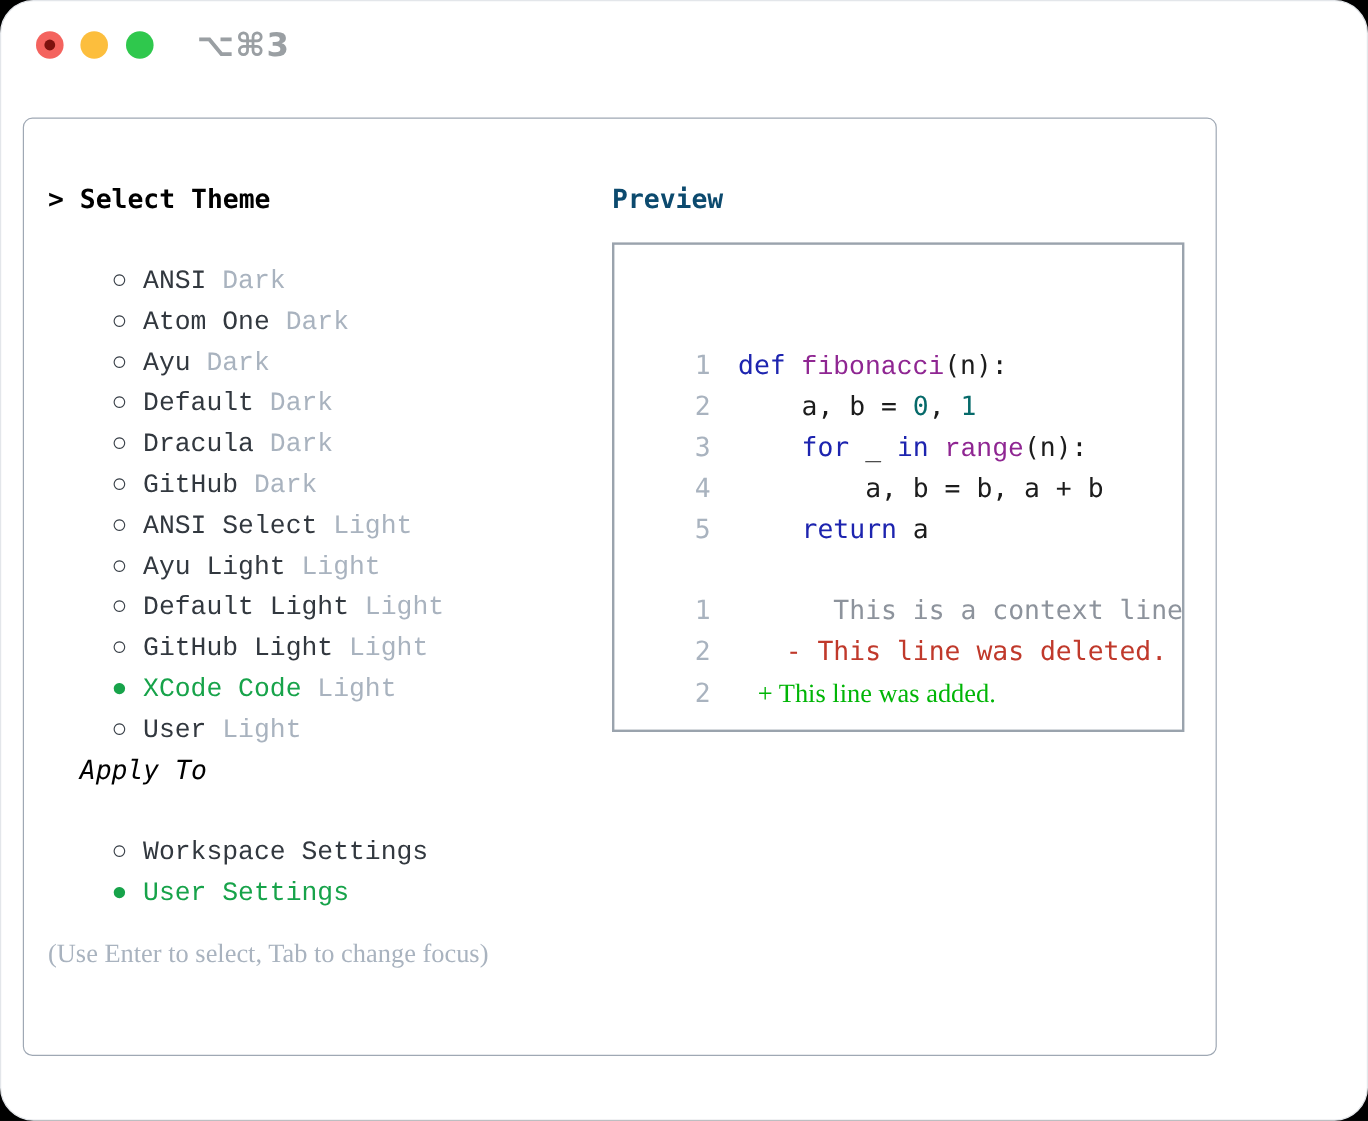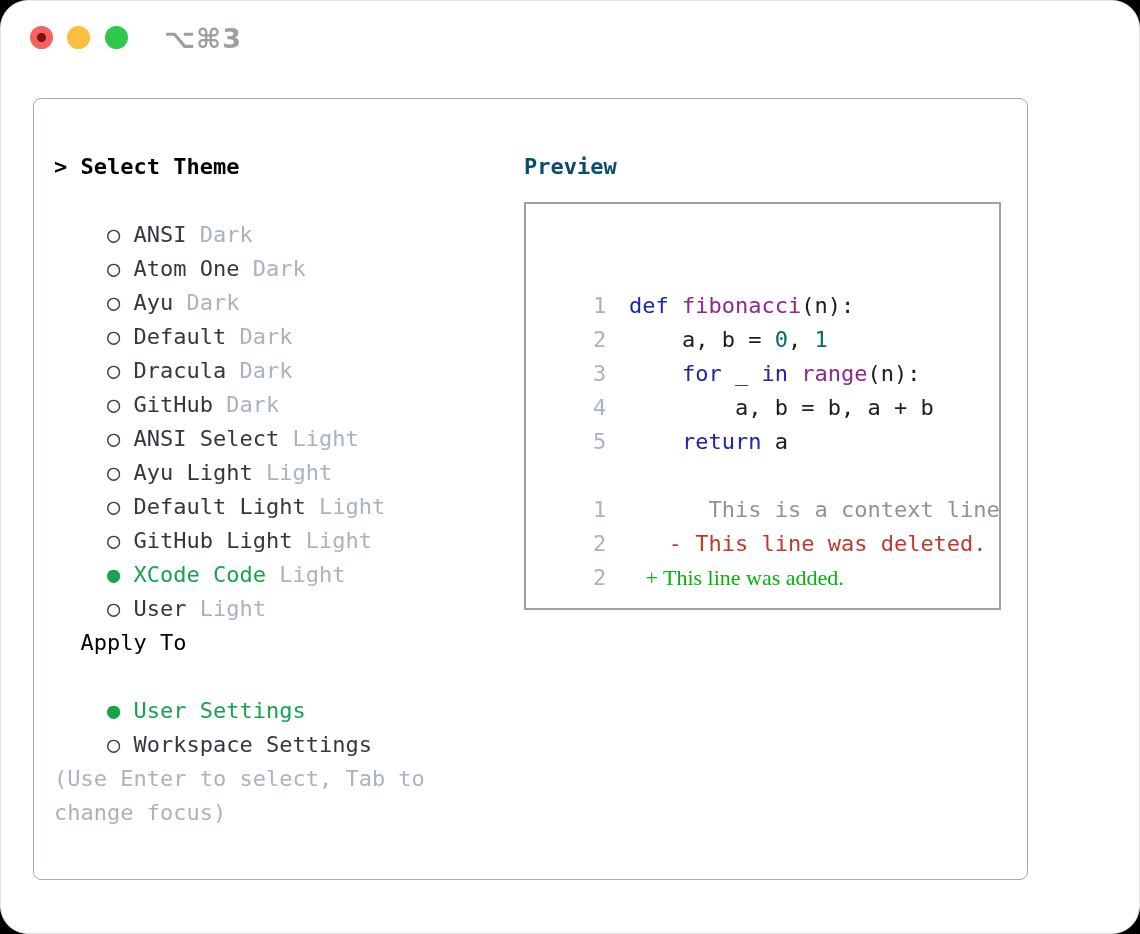--- a/index.html
+++ b/index.html
@@ -27,48 +27,48 @@
   .tl-close { left: 29px; background: #f4635e; }
   .tl-close::after { content: ""; position: absolute; left: 7px; top: 7px; width: 9px; height: 9px; border-radius: 50%; background: #7d120e; }
   .tl-min { left: 66px; background: #fcbe3d; }
   .tl-max { left: 104px; background: #2fc84d; }
   .win-title {
     position: absolute; left: 163px; top: 22px; font-family: "DejaVu Sans", "Liberation Sans", sans-serif;
     font-size: 27px; font-weight: bold; color: #9a9fa3; letter-spacing: 1px;
   }
   
   .panel {
-    position: absolute; left: 32px; top: 97px; width: 995px; height: 782px;
+    position: absolute; left: 18px; top: 97px; width: 995px; height: 782px;
     border: 1.5px solid var(--panel-border); border-radius: 8px; background: #fff;
   }
   .left-col { position: absolute; left: 20px; top: 51px; font-size: 22px; line-height: 34px; color: var(--text-dark); }
   .row { height: 34px; white-space: pre; }
   .spacer { height: 34px; }
   .bullet { display: inline-block; width: 2ch; color: #383f47; }
   .prompt { display: inline-block; width: 2ch; font-weight: bold; color: #000; }
   .hdr { font-weight: bold; color: #000; }
-  .row.selectable { cursor: pointer; }
+  .row.selectable { cursor: pointer; font-family: Liberation Mono, monospace; }
   .row .variant { color: var(--muted); }
   .row.selected .bullet { color: var(--accent-green); }
   .row.selected .name { color: var(--accent-green); }
-  .apply-hdr { color: #000; padding-left: 2ch; }
-  .hint { margin-top: 0; width: 412px; color: var(--muted); font-size: 22px; line-height: 34px; }
+  .apply-hdr { color: #000; padding-left: 2ch; font-style: italic; }
+  .hint { margin-top: 16px; width: 412px; color: var(--muted); font-size: 22px; line-height: 34px; font-family: Liberation Serif, serif; }
   
   .right-col { position: absolute; left: 490px; top: 51px; }
   .preview-title { font-size: 22px; line-height: 34px; font-weight: bold; color: #0c4a6e; }
   .preview-box {
     margin-top: 18px; width: 477px; height: 408px;
     border: 2px solid #9aa3ad; background: #fff;
     padding: 51px 0 0 14px; overflow: hidden;
   }
   .code-row { height: 34px; font-size: 22px; line-height: 34px; white-space: pre; }
   .ln { display: inline-block; width: 36px; color: var(--muted); }
   .tok-plain   { color: #1c1c1c; }
   .tok-keyword { color: var(--keyword); }
-  .tok-function{ color: var(--function); }
+  .tok-function{ color: var(--function); font-family: Liberation Mono, monospace; }
   .tok-literal { color: var(--literal); }
   .tok-context { color: var(--context); }
   .tok-deleted { color: var(--deleted); }
   .tok-added   { color: var(--added); font-family: Liberation Serif, serif; }
 </style>
 </head>
 <body>
 
 <div class="window">
 
@@ -132,26 +132,26 @@
   <div class="row selectable">
     <span class="bullet">○</span><span class="name">User</span><span class="variant"> Light</span>
   </div>
 </div>
 
       <div class="spacer"></div>
 
       <div class="row apply-hdr">Apply To</div>
 
       <div id="apply-list">
+  <div class="row selectable">
+    <span class="bullet">○</span><span class="name">Workspace Settings</span><span class="variant"></span>
+  </div>
+
   <div class="row selectable selected">
     <span class="bullet">●</span><span class="name">User Settings</span><span class="variant"></span>
-  </div>
-
-  <div class="row selectable">
-    <span class="bullet">○</span><span class="name">Workspace Settings</span><span class="variant"></span>
   </div>
 </div>
 
       <div class="spacer"></div>
 
       <div class="hint">(Use Enter to select, Tab to change focus)</div>
     </div>
 
     <div class="right-col">
       <div class="preview-title">Preview</div>

